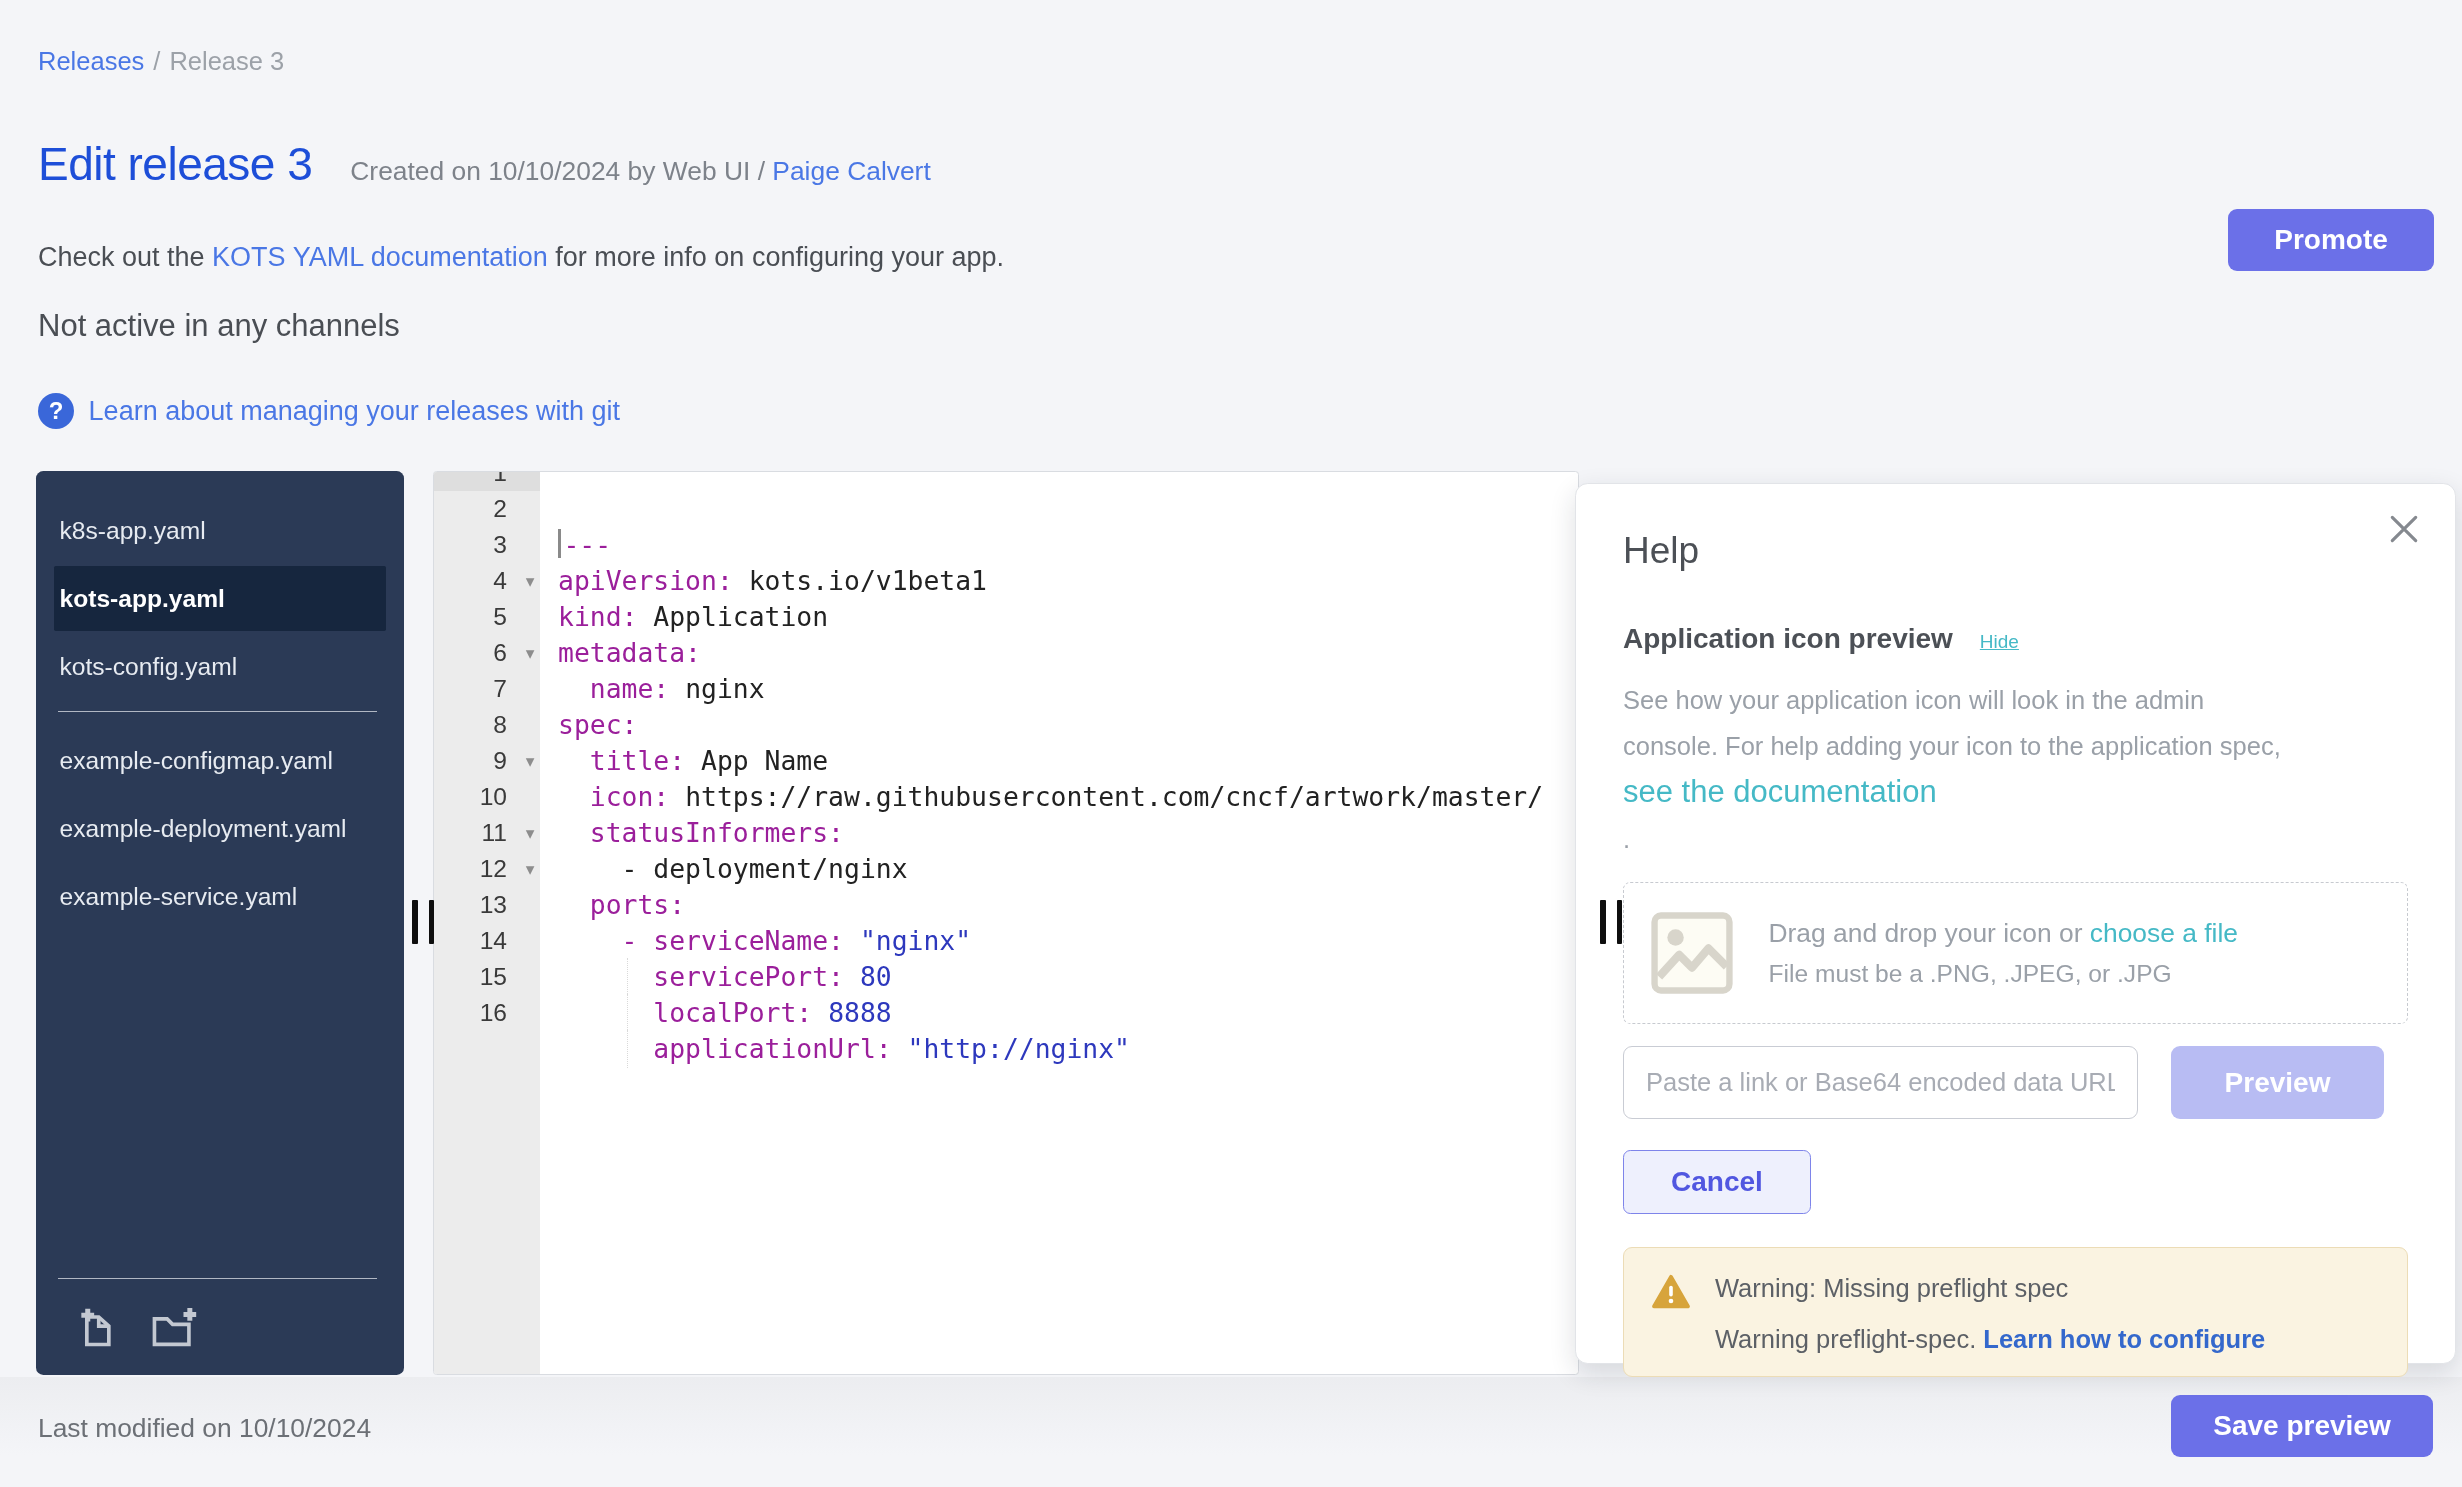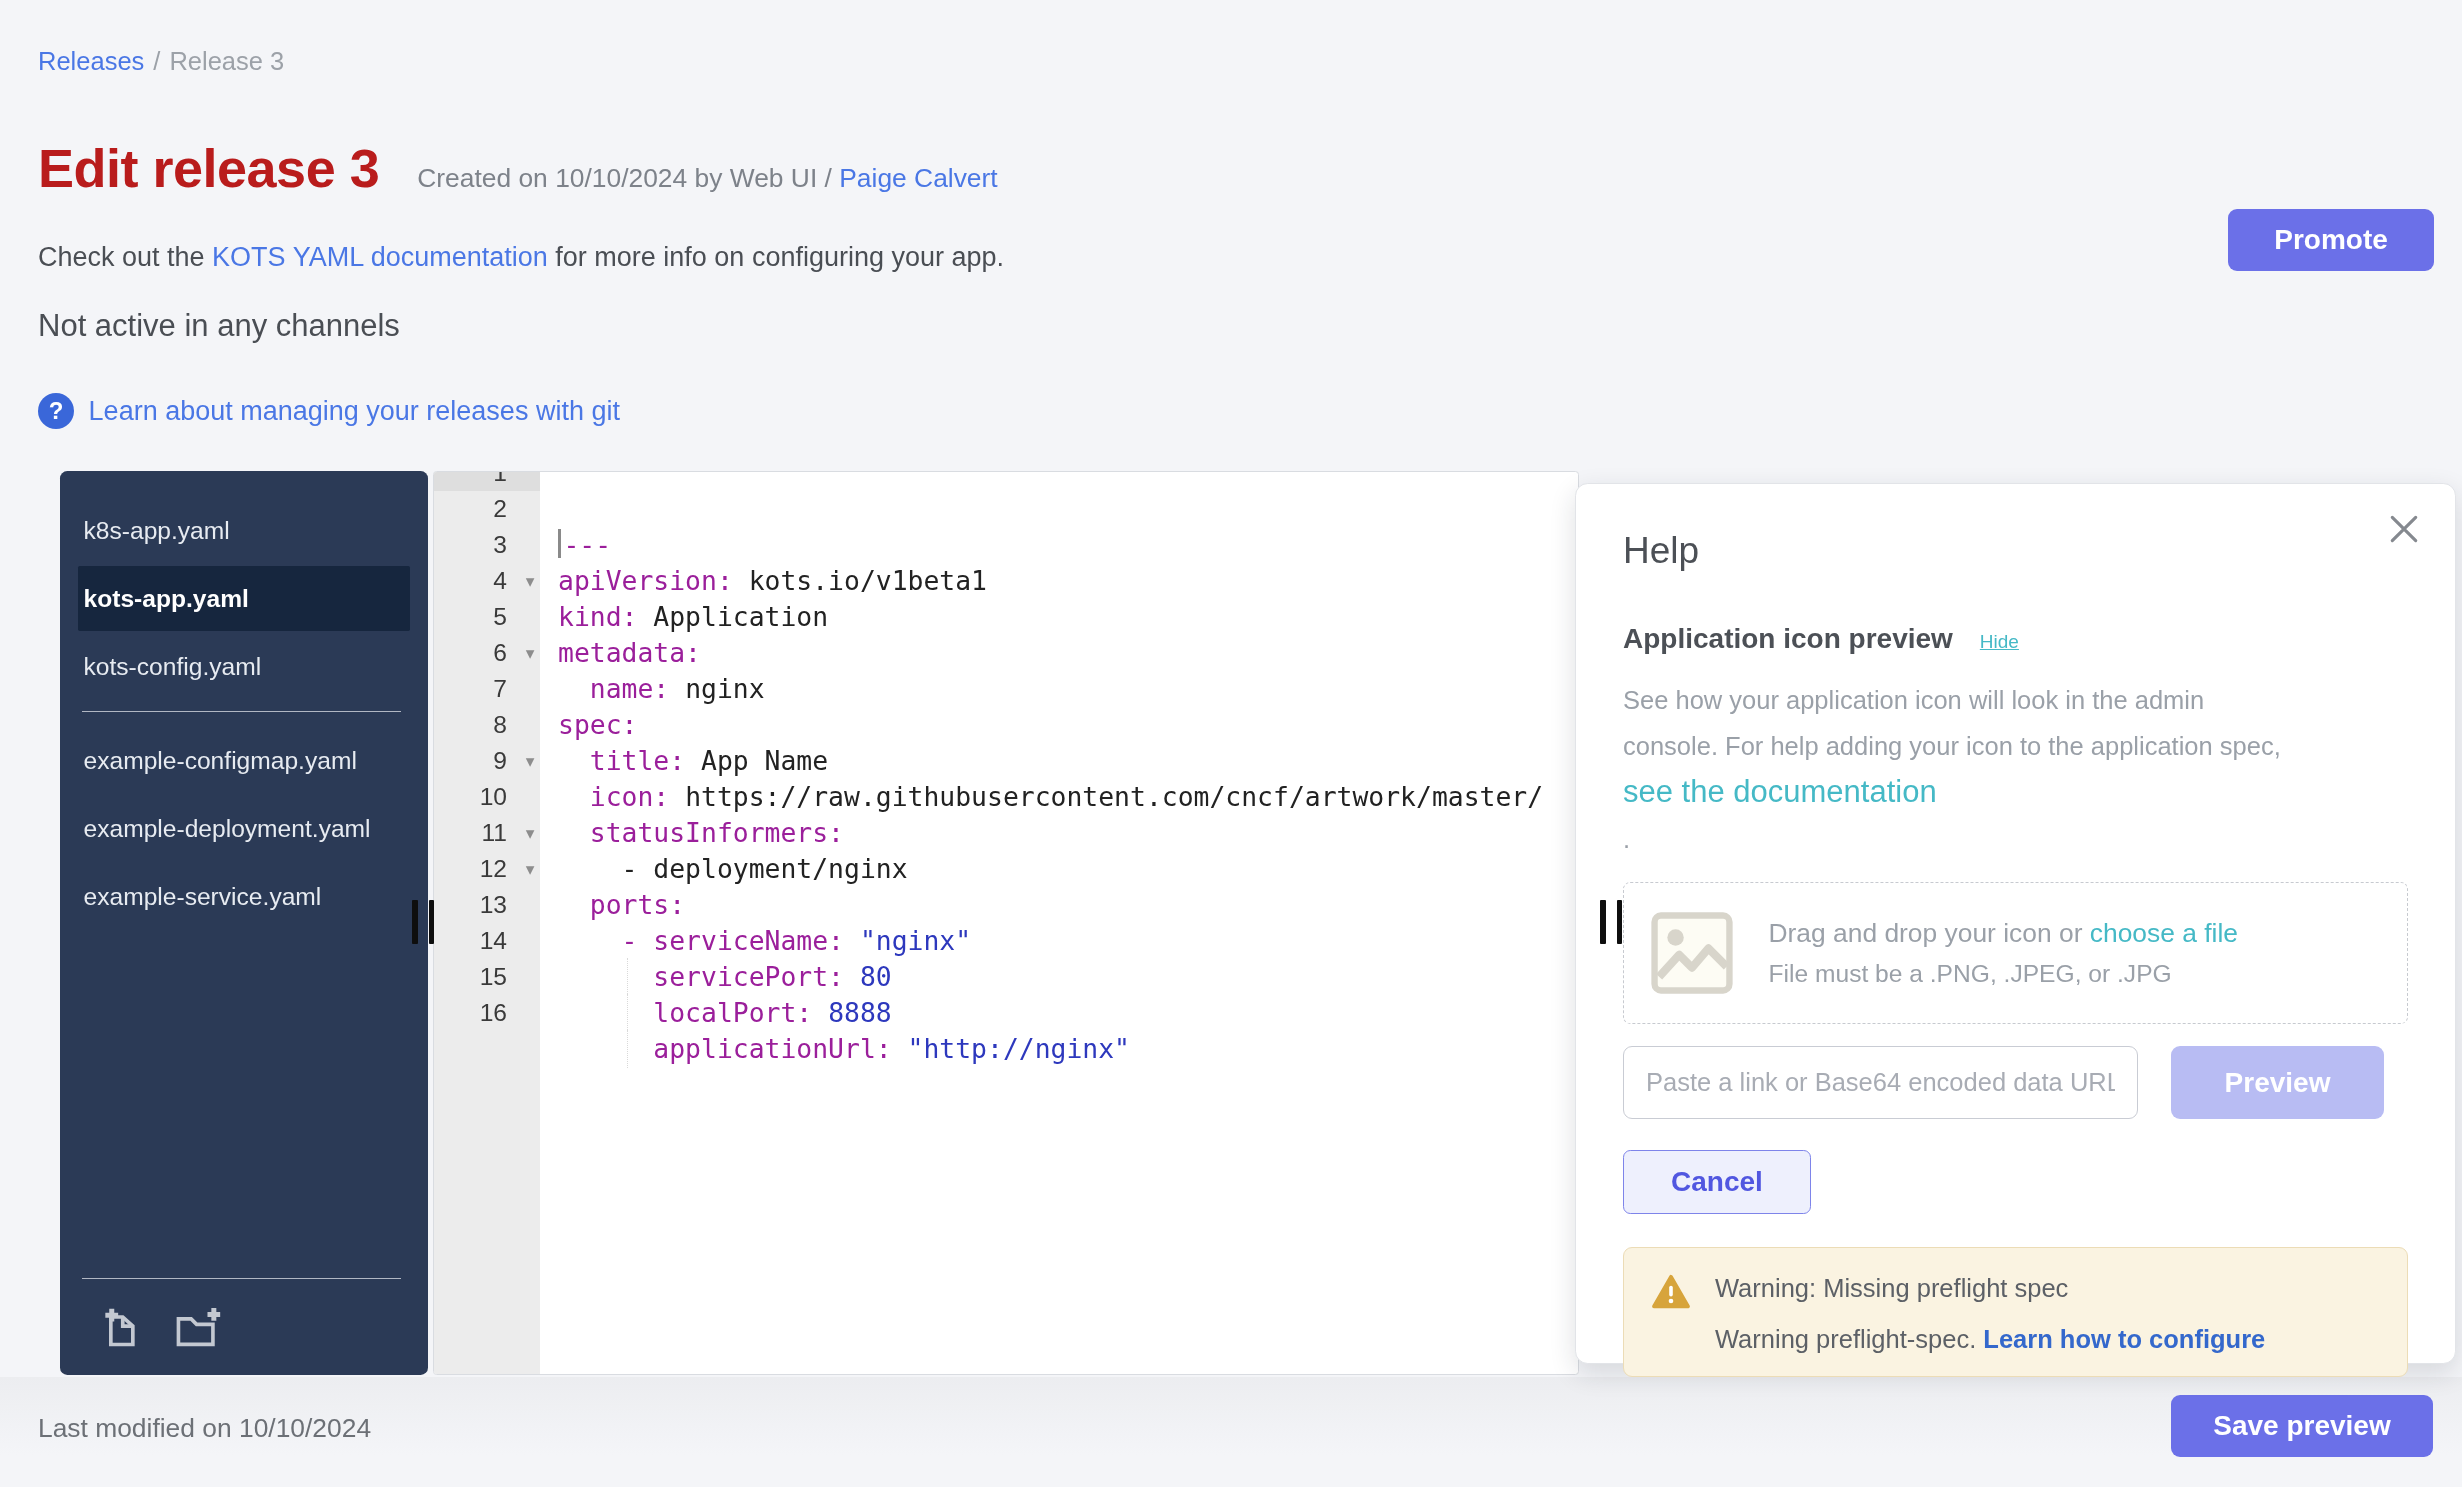--- a/index.html
+++ b/index.html
@@ -13,40 +13,40 @@
   }
   .abs { position:absolute; }
 
   
   .breadcrumb { left:38px; top:47px; font-size:25.5px; }
   .breadcrumb a { color:#4a77e5; text-decoration:none; cursor:pointer; }
   .breadcrumb .sep { color:#9ca1a8; margin:0 9px; }
   .breadcrumb .cur { color:#9ca1a8; }
 
   .title-row { left:38px; top:137px; display:flex; align-items:baseline; gap:38px; }
-  .page-title { font-size:54px; font-weight:bold; color:#b91c1c; letter-spacing:-0.5px; }
+  .page-title { font-size:46px; font-weight:normal; color:#1d4ed8; letter-spacing:-0.5px; }
   .created { font-size:26.4px; color:#7d828a; }
   .created a { color:#4a77e5; text-decoration:none; }
 
   .docs-line { left:38px; top:242px; font-size:27px; color:#4a4e54; }
   .docs-line a { color:#4a77e5; text-decoration:none; }
   .not-active { left:38px; top:308px; font-size:31px; color:#4a4e54; }
 
   .git-row { left:38px; top:393px; display:flex; align-items:center; gap:14.6px; cursor:pointer; }
   .q-icon { width:36px; height:36px; border-radius:50%; background:#3a67d9; color:#fff;
             font-size:24px; font-weight:bold; display:flex; align-items:center; justify-content:center; }
   .git-link { font-size:27px; color:#4a77e5; }
 
   .btn { border:none; border-radius:9px; cursor:pointer; font-family:"Liberation Sans",sans-serif; }
   .promote-btn { left:2228px; top:209px; width:206px; height:62px; background:#6b70e8;
                  color:#fff; font-size:28px; font-weight:bold; }
 
   
   .sidebar { left:36px; top:471px; width:368px; height:904px; background:#2b3a56;
-             border-radius:7.3px; overflow:hidden;margin-left:24px; }
+             border-radius:7.3px; overflow:hidden; }
   .files { padding-top:24px; }
   .file-item { margin:3.6px 18px; padding:14.6px 7.3px 14.6px 5.5px; font-size:24.6px; line-height:35px;
                color:#e7ebf1; border-radius:1.8px; cursor:pointer; overflow-wrap:break-word; }
   .file-item.selected { background:#16263e; color:#ffffff; font-weight:bold; }
   .side-divider { border-top:1.8px solid #c9ced6; margin:12.7px 27px 16.4px 22px; opacity:0.85; }
   .sidebar-actions { position:absolute; left:0; right:0; bottom:0; padding:20px 0 25.5px 38px; }
   .sidebar-actions::before { content:""; position:absolute; top:0; left:22px; right:27px;
                              border-top:1.8px solid #c9ced6; opacity:0.85; }
   .sidebar-actions .act-icons { display:flex; gap:31px; margin-top:7.3px; }
   .sidebar-actions svg { cursor:pointer; }

